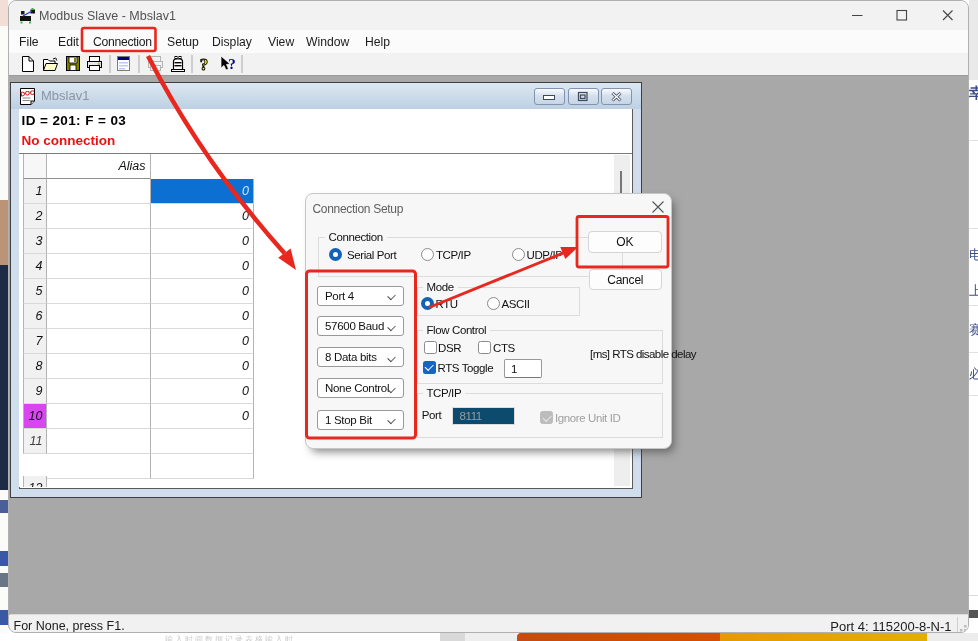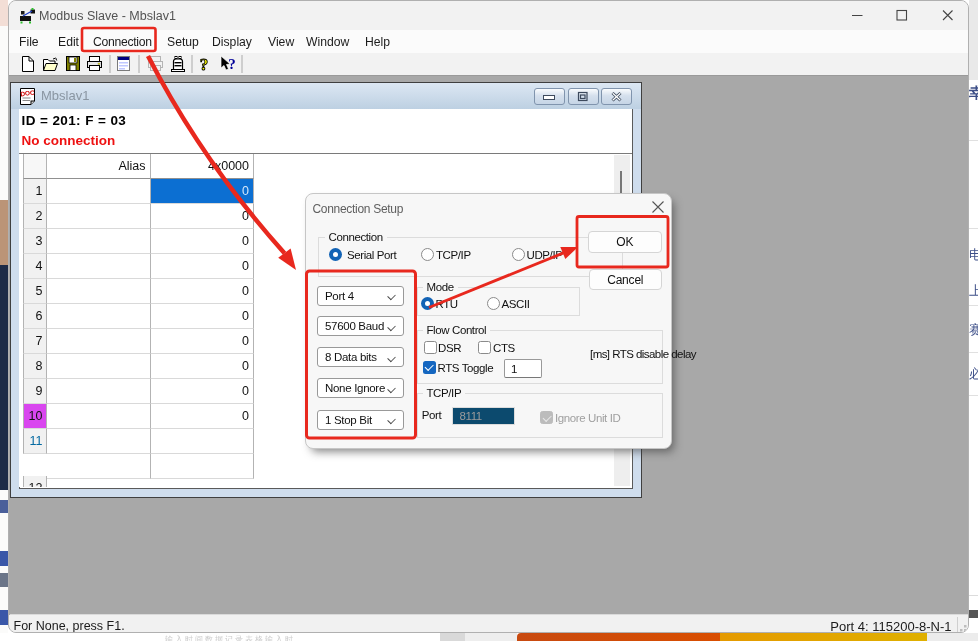--- a/index.html
+++ b/index.html
@@ -183,28 +183,25 @@
   .cbtn { top:0; width:31px; height:17.5px; border:1px solid #8094ad; border-radius:3px;
           background:linear-gradient(#fafcfe,#d5e0ed 45%,#c6d5e6); }
 </style>
 
 <div class="abs" id="childcontent" style="left:18.5px;top:108.5px;width:613px;height:378px;background:#fff;overflow:hidden;">
   <div class="abs nw" style="left:3px;top:4.5px;font-size:13.5px;font-weight:bold;letter-spacing:0.4px;color:#000;text-align:right;">ID = 201: F = 03</div>
   <div class="abs nw" style="left:3px;top:24.5px;font-size:13.5px;font-weight:bold;color:#ee1111;">No connection</div>
   <div class="abs" style="left:0;top:44px;width:613px;height:1.5px;background:#7a7a7a;"></div>
   <div class="abs" style="left:595.5px;top:46px;width:16px;height:331.5px;background:#eeeeee;"></div>
   <div class="abs" style="left:601.5px;top:62.5px;width:1.5px;height:23px;background:#777;"></div>
-  <div class="abs" id="grid" style="left:4.5px;top:45.5px;width:232px;height:325px;">
+  <div class="abs" id="grid" style="left:4.5px;top:45.5px;width:232px;height:325px;font-style:italic;">
   <div style="position:absolute;left:0px;top:0px;width:24px;height:24.5px;background:#f7f7f7;border-right:1px solid #b3b3b3;border-bottom:1px solid #909090;border-left:1px solid #b3b3b3;"></div>
   <div style="position:absolute;left:24px;top:0px;width:103.5px;height:24.5px;background:#ffffff;border-right:1px solid #b3b3b3;border-bottom:1px solid #909090;">
         <div style="position:absolute;right:4px;top:4.5px;font-size:12.5px;color:#111;">Alias</div>
       </div>
-  <div style="position:absolute;left:127.5px;top:0px;width:103.5px;height:24.5px;background:#ffffff;border-right:1px solid #b3b3b3;border-bottom:1px solid #909090;">
-        <div style="position:absolute;right:4px;top:4.5px;font-size:12.5px;color:#111;">4x0000</div>
-      </div>
   <div style="position:absolute;left:0px;top:24.5px;width:24px;height:25px;background:#f1f1f1;border-right:1px solid #b3b3b3;border-bottom:1px solid #d9d9d9;border-left:1px solid #b3b3b3;">
         <div style="position:absolute;right:3.5px;top:5.5px;font-size:12.5px;color:#111;">1</div>
       </div>
   <div style="position:absolute;left:24px;top:24.5px;width:103.5px;height:25px;background:#ffffff;border-right:1px solid #b3b3b3;border-bottom:1px solid #d9d9d9;"></div>
   <div style="position:absolute;left:127.5px;top:24.5px;width:103.5px;height:25px;background:#0c6fd2;border-right:1px solid #b3b3b3;border-bottom:1px solid #d9d9d9;">
         <div style="position:absolute;right:4px;top:5.5px;font-size:12.5px;color:#d5e7fa;">0</div>
       </div>
   <div style="position:absolute;left:0px;top:49.5px;width:24px;height:25px;background:#f1f1f1;border-right:1px solid #b3b3b3;border-bottom:1px solid #d9d9d9;border-left:1px solid #b3b3b3;">
         <div style="position:absolute;right:3.5px;top:5.5px;font-size:12.5px;color:#111;">2</div>
       </div>
@@ -262,21 +259,21 @@
         <div style="position:absolute;right:4px;top:5.5px;font-size:12.5px;color:#111;">0</div>
       </div>
   <div style="position:absolute;left:0px;top:249.5px;width:24px;height:25px;background:#d946ef;border-right:1px solid #b3b3b3;border-bottom:1px solid #d9d9d9;border-left:1px solid #b3b3b3;">
         <div style="position:absolute;right:3.5px;top:5.5px;font-size:12.5px;color:#111;">10</div>
       </div>
   <div style="position:absolute;left:24px;top:249.5px;width:103.5px;height:25px;background:#ffffff;border-right:1px solid #b3b3b3;border-bottom:1px solid #d9d9d9;"></div>
   <div style="position:absolute;left:127.5px;top:249.5px;width:103.5px;height:25px;background:#ffffff;border-right:1px solid #b3b3b3;border-bottom:1px solid #d9d9d9;">
         <div style="position:absolute;right:4px;top:5.5px;font-size:12.5px;color:#111;">0</div>
       </div>
   <div style="position:absolute;left:0px;top:274.5px;width:24px;height:25px;background:#f1f1f1;border-right:1px solid #b3b3b3;border-bottom:1px solid #d9d9d9;border-left:1px solid #b3b3b3;">
-        <div style="position:absolute;right:3.5px;top:5.5px;font-size:12.5px;color:#0369a1;">11</div>
+        <div style="position:absolute;right:3.5px;top:5.5px;font-size:12.5px;color:#404040;">11</div>
       </div>
   <div style="position:absolute;left:24px;top:274.5px;width:103.5px;height:25px;background:#ffffff;border-right:1px solid #b3b3b3;border-bottom:1px solid #d9d9d9;"></div>
   <div style="position:absolute;left:127.5px;top:274.5px;width:103.5px;height:25px;background:#ffffff;border-right:1px solid #b3b3b3;border-bottom:1px solid #d9d9d9;"></div>
   <div style="position:absolute;left:0px;top:299.5px;width:24px;height:25px;background:#f1f1f1;border-right:1px solid #b3b3b3;border-bottom:1px solid #d9d9d9;border-left:1px solid #b3b3b3;margin-top:22px;">
         <div style="position:absolute;right:3.5px;top:5.5px;font-size:12.5px;color:#111;">12</div>
       </div>
   <div style="position:absolute;left:24px;top:299.5px;width:103.5px;height:25px;background:#ffffff;border-right:1px solid #b3b3b3;border-bottom:1px solid #d9d9d9;"></div>
   <div style="position:absolute;left:127.5px;top:299.5px;width:103.5px;height:25px;background:#ffffff;border-right:1px solid #b3b3b3;border-bottom:1px solid #d9d9d9;"></div>
   </div>
 </div>
@@ -292,21 +289,21 @@
   <span class="abs radio checked" style="left:23.5px;top:54.5px;"></span>
   <span class="abs nw" style="left:41.5px;top:55.5px;">Serial Port</span>
   <span class="abs radio" style="left:115px;top:54.5px;"></span>
   <span class="abs nw" style="left:130.5px;top:55.5px;">TCP/IP</span>
   <span class="abs radio" style="left:206px;top:54.5px;"></span>
   <span class="abs nw" style="left:221px;top:55.5px;">UDP/IP</span>
 
   <div class="abs combo nw" style="left:11.5px;top:92px;">Port 4</div>
   <div class="abs combo nw" style="left:11.5px;top:122.5px;">57600 Baud</div>
   <div class="abs combo nw" style="left:11.5px;top:153.5px;">8 Data bits</div>
-  <div class="abs combo nw" style="left:11.5px;top:184.5px;">None Ignore</div>
+  <div class="abs combo nw" style="left:11.5px;top:184.5px;">None Control</div>
   <div class="abs combo nw" style="left:11.5px;top:216px;">1 Stop Bit</div>
 
   <div class="abs grp" style="left:111.5px;top:93.5px;width:163px;height:28.5px;"></div>
   <span class="abs glabel nw" style="left:117px;top:87.5px;">Mode</span>
   <span class="abs radio checked" style="left:115.2px;top:103.5px;"></span>
   <span class="abs nw" style="left:130px;top:104.5px;">RTU</span>
   <span class="abs radio" style="left:181.7px;top:103.5px;"></span>
   <span class="abs nw" style="left:196px;top:104.5px;">ASCII</span>
 
   <div class="abs grp" style="left:111.5px;top:136px;width:246px;height:54.5px;"></div>

